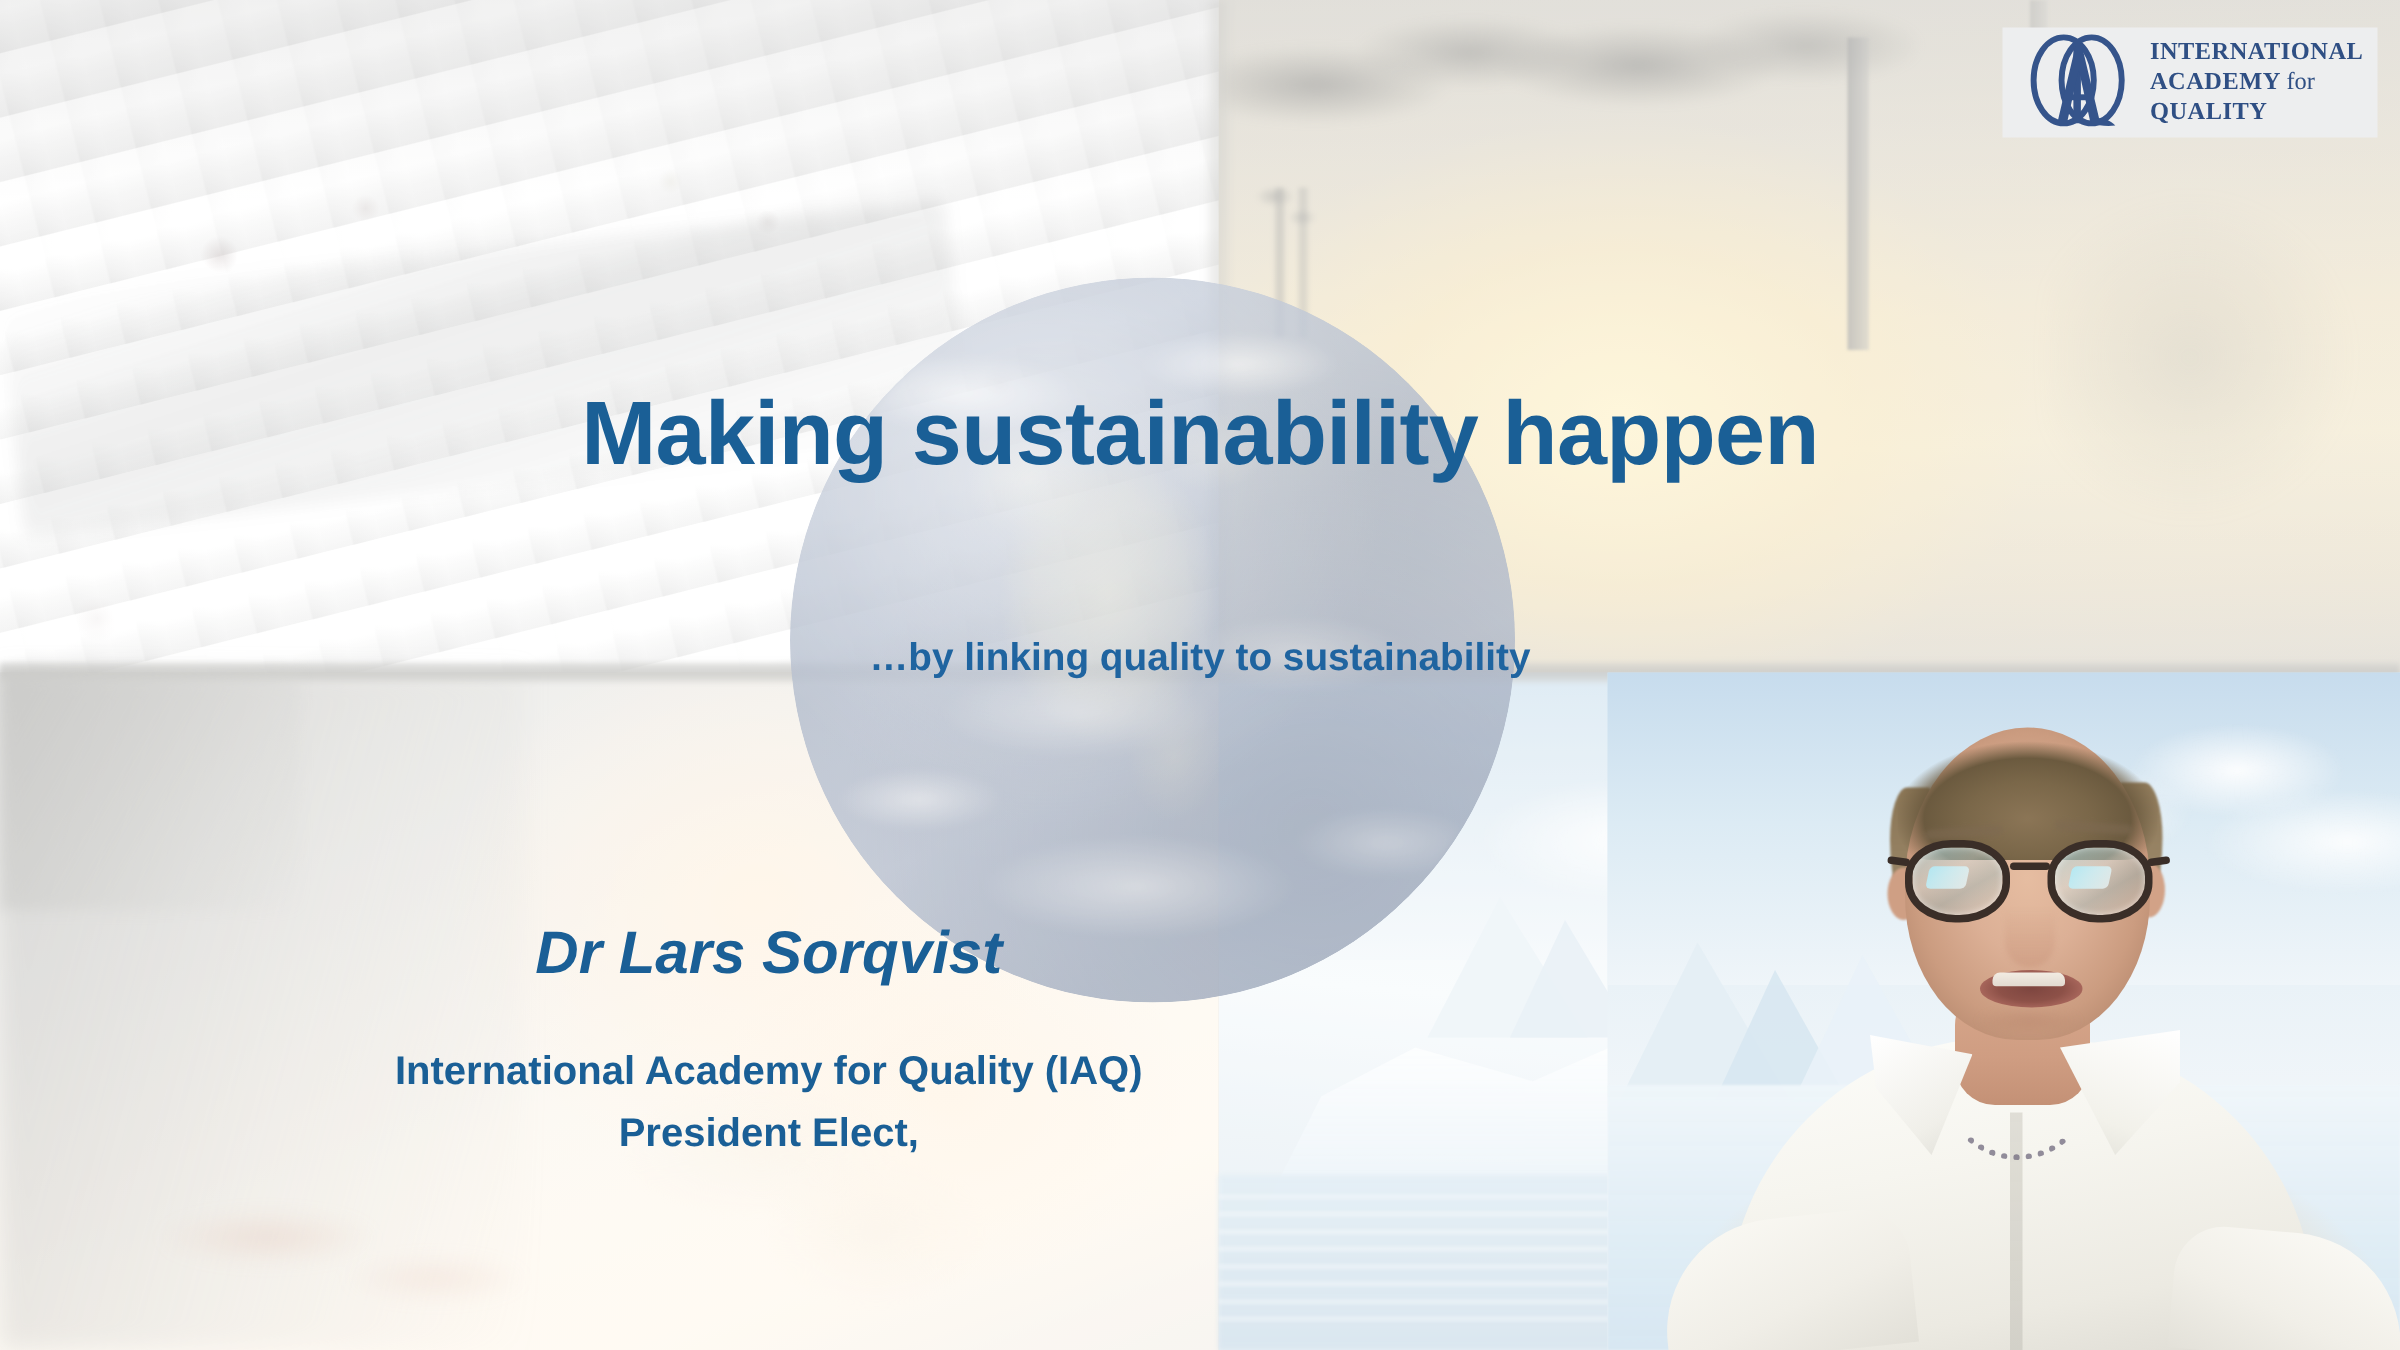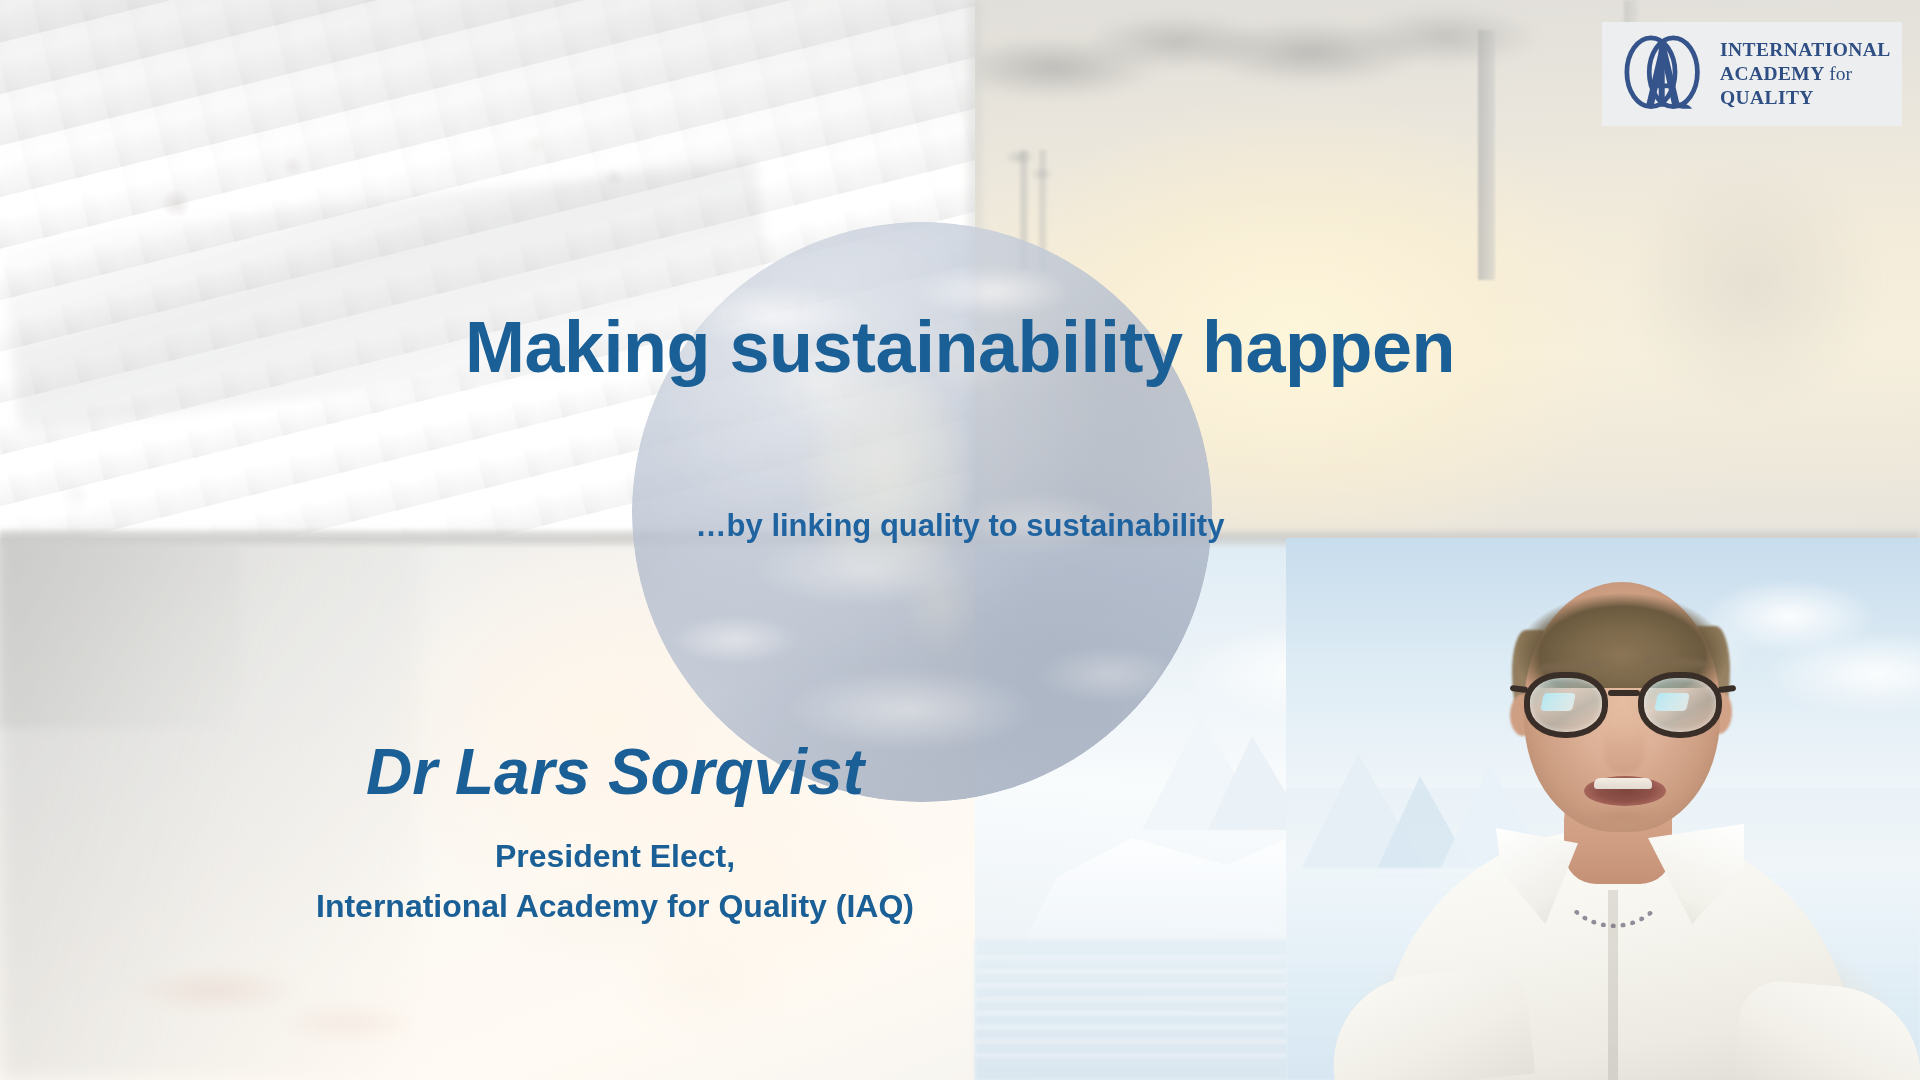--- a/index.html
+++ b/index.html
@@ -267,41 +267,41 @@
     text-align: center;
     font-size: 31px;
     font-weight: bold;
     color: #1f64a0;
     white-space: nowrap;
   }
   .presenter {
     position: absolute;
     left: 0; width: 1230px; top: 735px;
     text-align: center;
-    font-size: 64px;
+    font-size: 48px;
     font-weight: bold;
     font-style: italic;
     color: #1a5f96;
     white-space: nowrap;
   }
   .role {
     position: absolute;
     left: 0; width: 1230px; top: 832px;
     text-align: center;
     font-size: 32px;
     font-weight: bold;
     color: #1a5f96;
     line-height: 1.55;
   }
 
   
   .logo-box {
     position: absolute;
     left: 1602px; top: 22px;
-    width: 300px; height: 104px;
+    width: 300px; height: 88px;
     background: #edeeef;
     display: flex; align-items: center; gap: 14px;
     padding: 8px 14px 8px 18px;
   }
   .logo-mark { width: 86px; height: 90px; flex: 0 0 auto; }
   .logo-text {
     font-family: "Liberation Serif", serif;
     color: #2f4f84;
     font-size: 19.5px;
     font-weight: bold;
@@ -586,18 +586,18 @@
       </div>
       <div>QUALITY</div>
     </div>
   </div>
 
   <div class="txt-layer">
     <div class="title">Making sustainability happen</div>
     <div class="subtitle">…by linking quality to sustainability</div>
     <div class="presenter">Dr Lars Sorqvist</div>
     <div class="role">
+      <div>International Academy for Quality (IAQ)</div>
       <div>President Elect,</div>
-      <div>International Academy for Quality (IAQ)</div>
     </div>
   </div>
 
 </div>
 
 </body></html>

